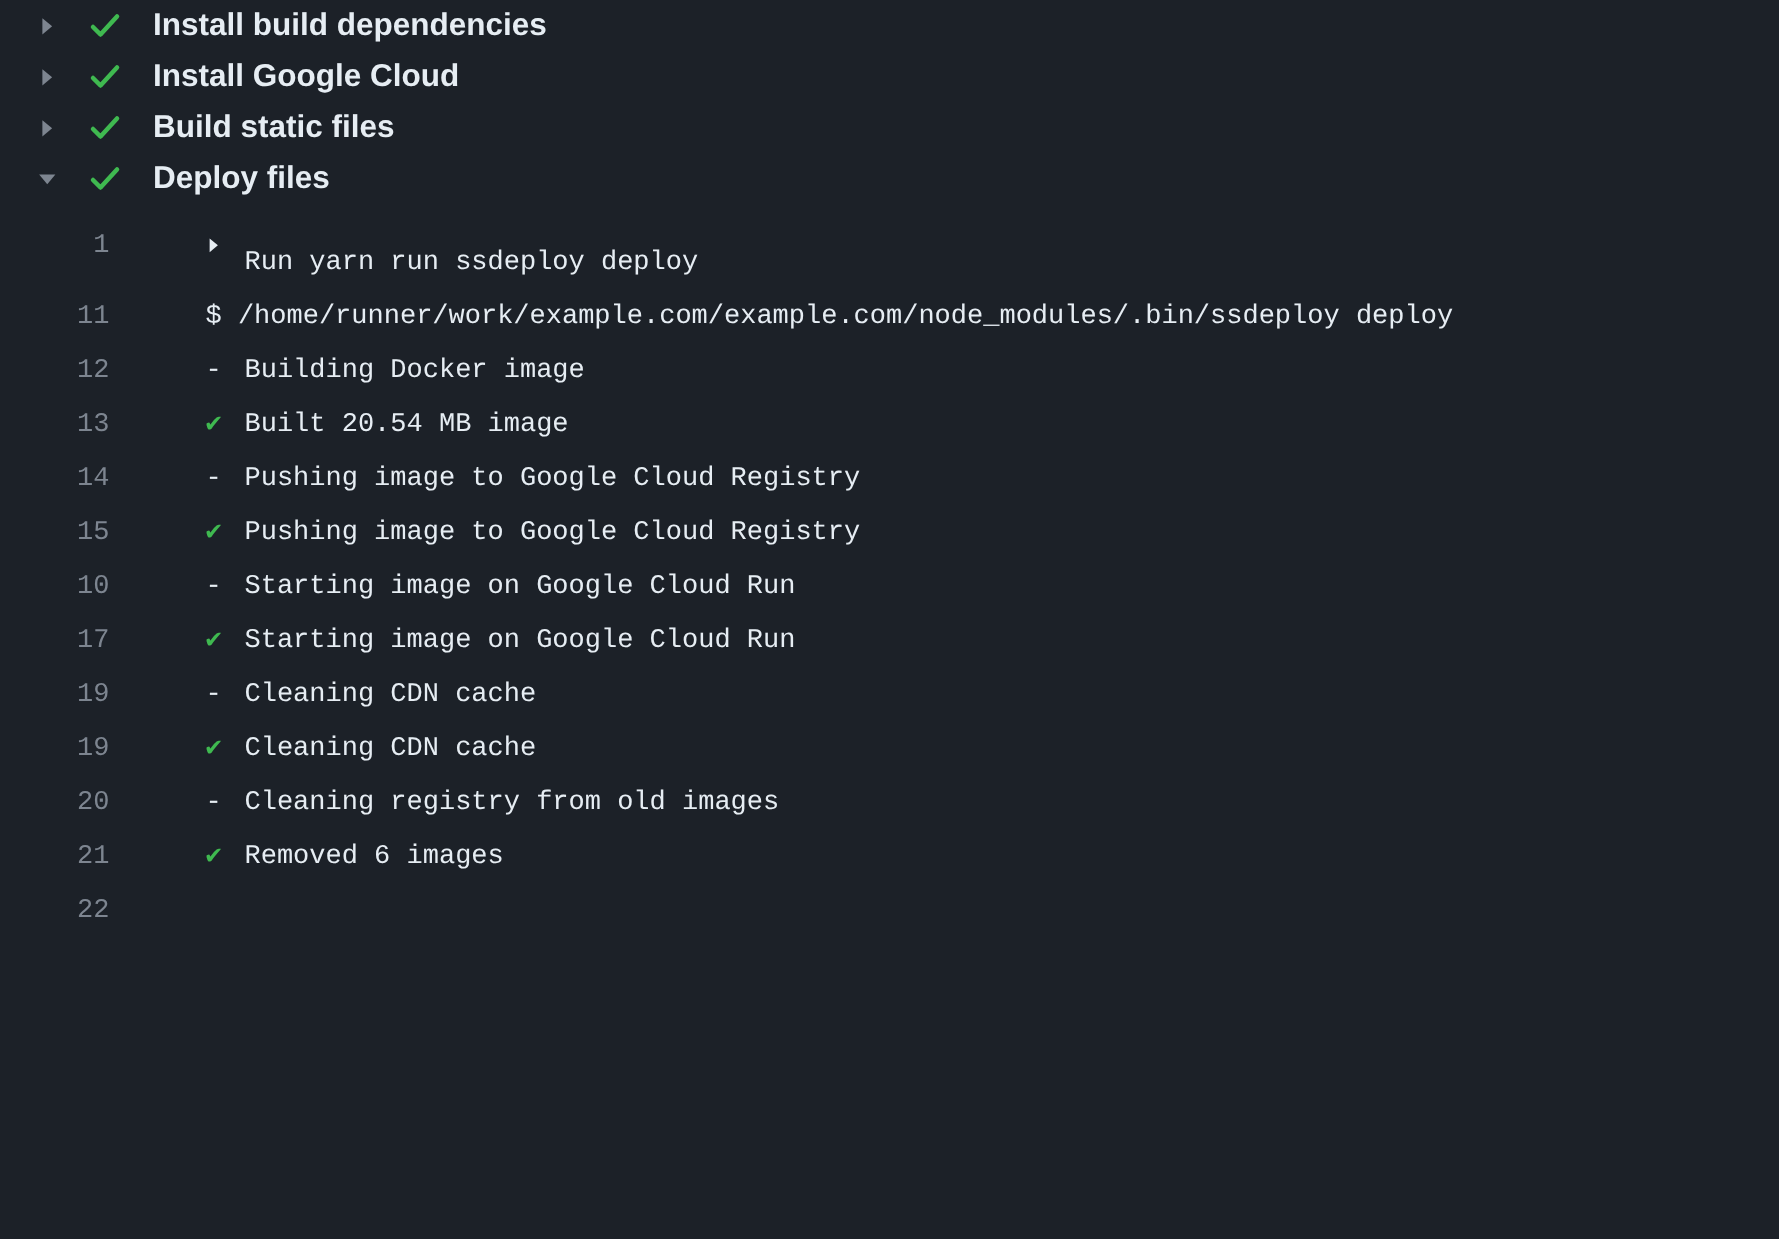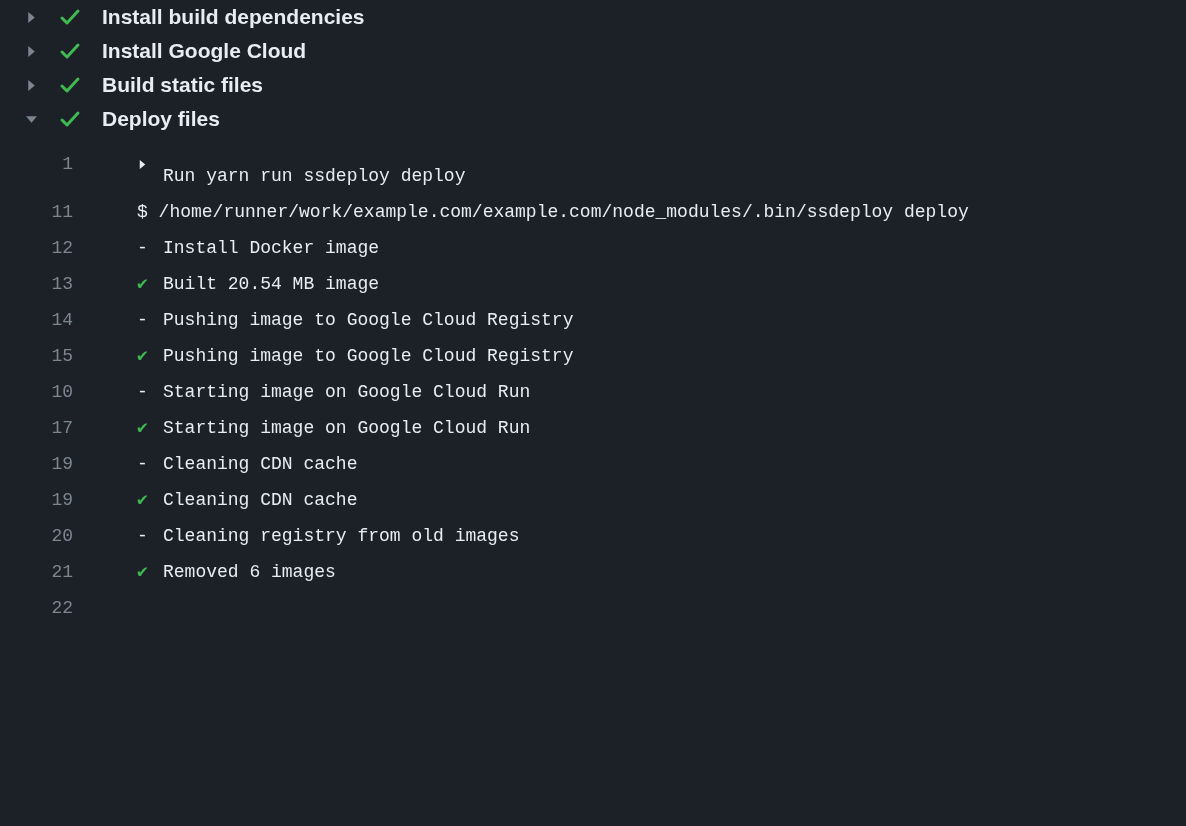--- a/index.html
+++ b/index.html
@@ -168,21 +168,21 @@
         <div class="line-content"><span class="inline-chevron"><svg viewBox="0 0 12 12">
               <path d="M3 1 L9 6 L3 11 Z"></path>
             </svg></span><span>Run yarn run ssdeploy deploy</span></div>
       </div>
       <div class="log-line">
         <div class="line-number">11</div>
         <div class="line-content"><span>$ /home/runner/work/example.com/example.com/node_modules/.bin/ssdeploy deploy</span></div>
       </div>
       <div class="log-line">
         <div class="line-number">12</div>
-        <div class="line-content"><span class="dash">-</span><span>Install Docker image</span></div>
+        <div class="line-content"><span class="dash">-</span><span>Building Docker image</span></div>
       </div>
       <div class="log-line">
         <div class="line-number">13</div>
         <div class="line-content"><span class="tick">✔</span><span>Built 20.54 MB image</span></div>
       </div>
       <div class="log-line">
         <div class="line-number">14</div>
         <div class="line-content"><span class="dash">-</span><span>Pushing image to Google Cloud Registry</span></div>
       </div>
       <div class="log-line">

